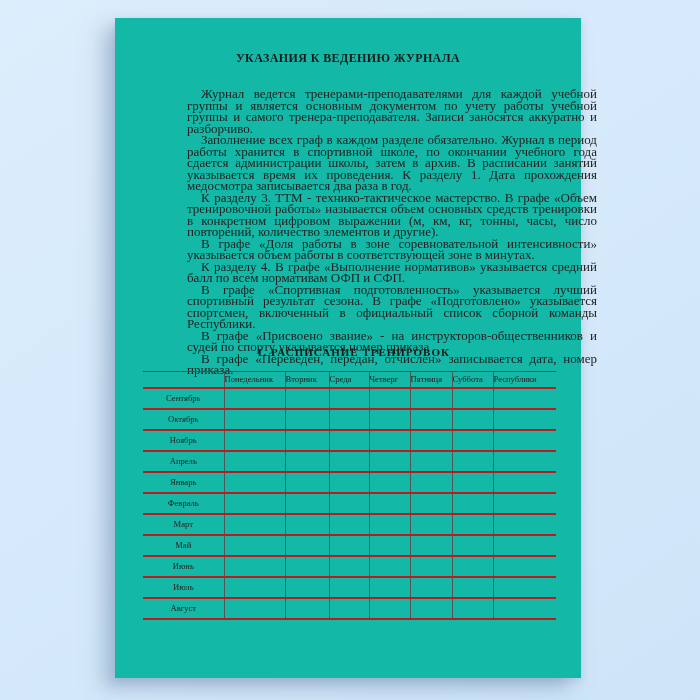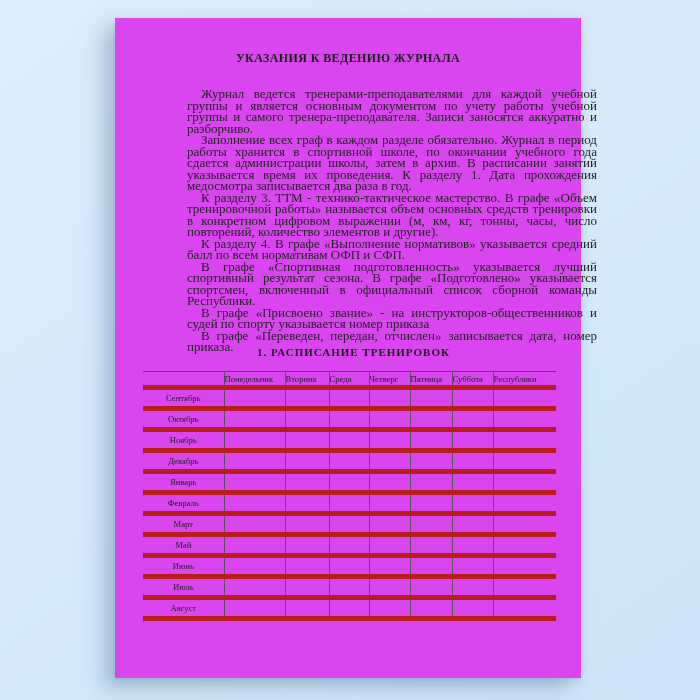--- a/index.html
+++ b/index.html
@@ -13,21 +13,21 @@
     background: linear-gradient(145deg, #dcedfc 0%, #d6eafb 45%, #cde4f8 100%);
     font-family: "Liberation Serif", "DejaVu Serif", serif;
     position: relative;
   }
   .page {
     position: absolute;
     left: 115px;
     top: 18px;
     width: 466px;
     height: 660px;
-    background: #d946ef;
+    background: #14b8a6;
     box-shadow: -12px 10px 18px rgba(120, 148, 180, 0.50),
                  0 3px 8px rgba(120, 148, 180, 0.30);
     color: #1d1d1d;
   }
   .doc-title {
     position: absolute;
     top: 33px;
     left: 0;
     right: 0;
     margin: 0;
@@ -69,21 +69,21 @@
     position: absolute;
     top: 353px;
     left: 28px;
     width: 413px;
     border-collapse: collapse;
     table-layout: fixed;
     font-size: 8.6px;
     color: #222222;
   }
   table.schedule tr {
-    border-bottom: 5px solid #b91c1c;
+    border-bottom: 2px solid #b91c1c;
   }
   table.schedule thead tr {
     border-top: 1px solid #4b4b4b;
     height: 16px;
   }
   table.schedule tbody tr {
     height: 21px;
   }
   table.schedule td, table.schedule th {
     padding: 0;
@@ -110,20 +110,21 @@
 <body>
 
 <div class="page">
 
   <h1 class="doc-title">УКАЗАНИЯ К ВЕДЕНИЮ ЖУРНАЛА</h1>
 
   <div class="doc-body">
     <p>Журнал ведется тренерами-преподавателями для каждой учебной группы и является основным документом по учету работы учебной группы и самого тренера-преподавателя. Записи заносятся аккуратно и разборчиво.</p>
     <p>Заполнение всех граф в каждом разделе обязательно. Журнал в период работы хранится в спортивной школе, по окончании учебного года сдается администрации школы, затем в архив. В расписании занятий указывается время их проведения. К разделу 1. Дата прохождения медосмотра записывается два раза в год.</p>
     <p>К разделу 3. ТТМ - технико-тактическое мастерство. В графе «Объем тренировочной работы» называется объем основных средств тренировки в конкретном цифровом выражении (м, км, кг, тонны, часы, число повторений, количество элементов и другие).</p>
+    <p>В графе «Доля работы в зоне соревновательной интенсивности» указывается объем работы в соответствующей зоне в минутах.</p>
     <p>К разделу 4. В графе «Выполнение нормативов» указывается средний балл по всем нормативам ОФП и СФП.</p>
     <p>В графе «Спортивная подготовленность» указывается лучший спортивный результат сезона. В графе «Подготовлено» указывается спортсмен, включенный в официальный список  сборной команды Республики.</p>
     <p>В графе «Присвоено звание» - на инструкторов-общественников и судей по спорту указывается номер приказа</p>
     <p>В графе «Переведен, передан, отчислен» записывается дата, номер приказа.</p>
   </div>
 
   <h2 class="section-title">1. РАСПИСАНИЕ ТРЕНИРОВОК</h2>
 
   <table class="schedule">
     <colgroup>
@@ -173,21 +174,21 @@
           <td class="month-cell">Ноябрь</td>
           <td></td>
           <td></td>
           <td></td>
           <td></td>
           <td></td>
           <td></td>
           <td></td>
         </tr>
       <tr>
-          <td class="month-cell">Декабрь</td>
+          <td class="month-cell">Апрель</td>
           <td></td>
           <td></td>
           <td></td>
           <td></td>
           <td></td>
           <td></td>
           <td></td>
         </tr>
       <tr>
           <td class="month-cell">Январь</td>

